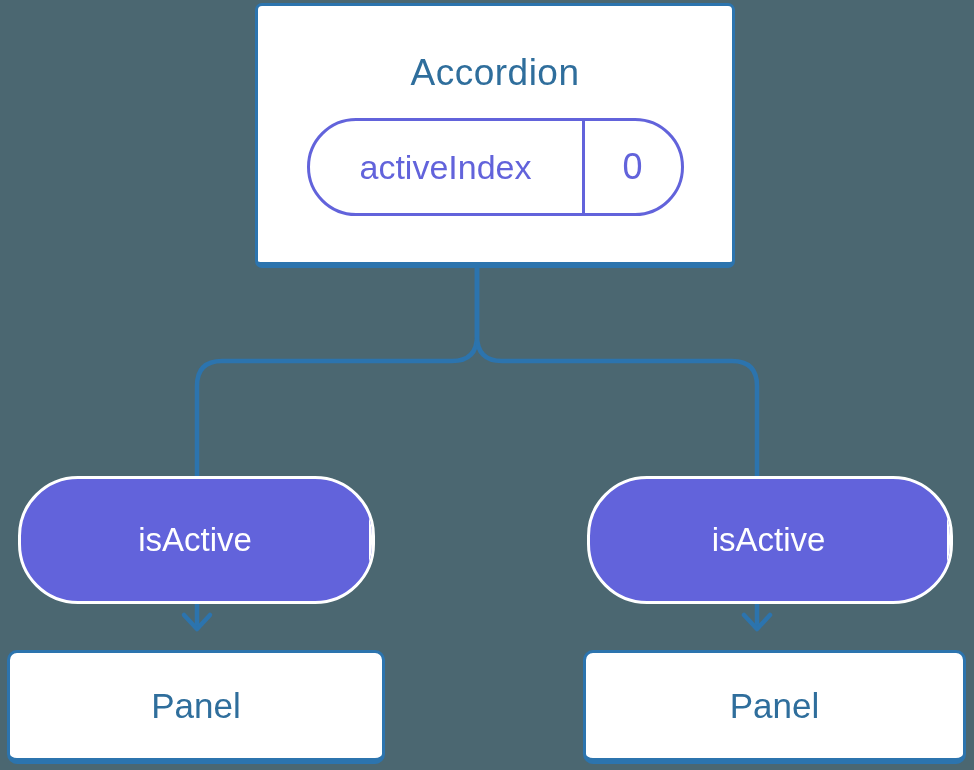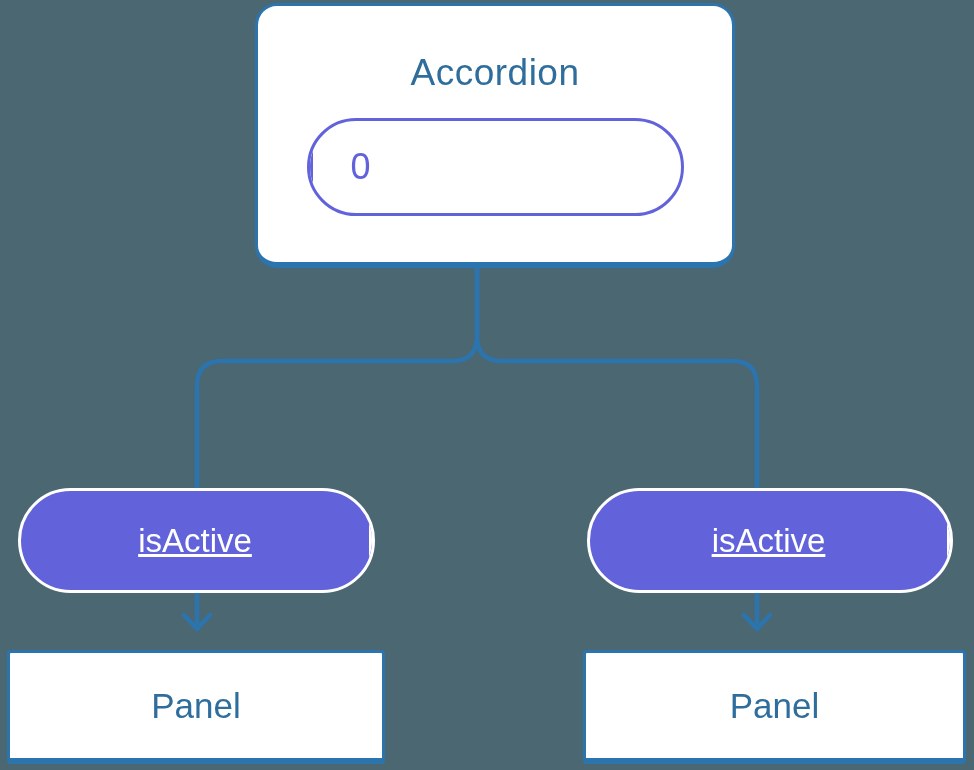--- a/index.html
+++ b/index.html
@@ -37,21 +37,21 @@
     stroke-linejoin: round;
   }
   
   .root-box {
     position: absolute;
     left: 255px; top: 3px;
     width: 480px; height: 265px;
     background: var(--c-box-bg);
     border: 3px solid var(--c-line);
     border-bottom-width: 6px;
-    border-radius: 22px;
+    border-radius: 7px;
     display: flex;
     flex-direction: column;
     align-items: center;
     justify-content: center;
     gap: 24px;
     z-index: 2;
   }
   .root-title {
     font-size: 37px;
     font-weight: 500;
@@ -74,31 +74,30 @@
     align-items: center;
     justify-content: center;
     font-size: 34px;
   }
   .state-pill .label { flex: 1; }
   .state-pill .value { width: 96px; font-size: 36px; }
   .state-pill .divider { width: 3px; background: var(--c-purple); }
   
   .prop-pill {
     position: absolute;
-    top: 488px;
-    height: 105px;
+    top: 476px;
+    height: 128px;
     background: var(--c-purple);
     border: 3px solid #ffffff;
     border-radius: 60px;
     display: flex;
     align-items: stretch;
     color: var(--c-pill-text);
     z-index: 2;
     overflow: hidden;
-    text-decoration: underline;
   }
   .prop-pill .cell {
     display: flex;
     align-items: center;
     justify-content: center;
     font-size: 33px;
   }
   .prop-pill .label { flex: 1; }
   .prop-pill .divider { width: 3px; background: #ffffff; }
   #prop-pill-left  { left: 18px;  width: 357px; }
@@ -106,21 +105,21 @@
   #prop-pill-right { left: 587px; width: 366px; }
   #prop-pill-right .value { width: 152px; }
   
   .panel-box {
     position: absolute;
     top: 650px;
     height: 114px;
     background: var(--c-box-bg);
     border: 3px solid var(--c-line);
     border-bottom-width: 6px;
-    border-radius: 4px;
+    border-radius: 10px;
     display: flex;
     align-items: center;
     justify-content: center;
     font-size: 35px;
     font-weight: 500;
     color: var(--c-heading);
     z-index: 2;
   }
   #panel-left  { left: 7px;   width: 378px; }
   #panel-right { left: 583px; width: 383px; }
@@ -136,20 +135,21 @@
 
     <path d="M477 267 L477 336 Q477 361 502 361 L732 361 Q757 361 757 386 L757 626"></path>
 
     <path d="M184 615 L197 629 L210 615"></path>
     <path d="M744 615 L757 629 L770 615"></path>
   </svg>
 
   <div class="root-box">
     <div class="root-title">Accordion</div>
     <div class="state-pill">
+      <div class="cell label">activeIndex</div>
       <div class="divider"></div>
       <div class="cell value">0</div>
     </div>
   </div>
 
   <div class="prop-pill" id="prop-pill-left">
     <div class="cell label">isActive</div>
     <div class="divider"></div>
   </div>
 

